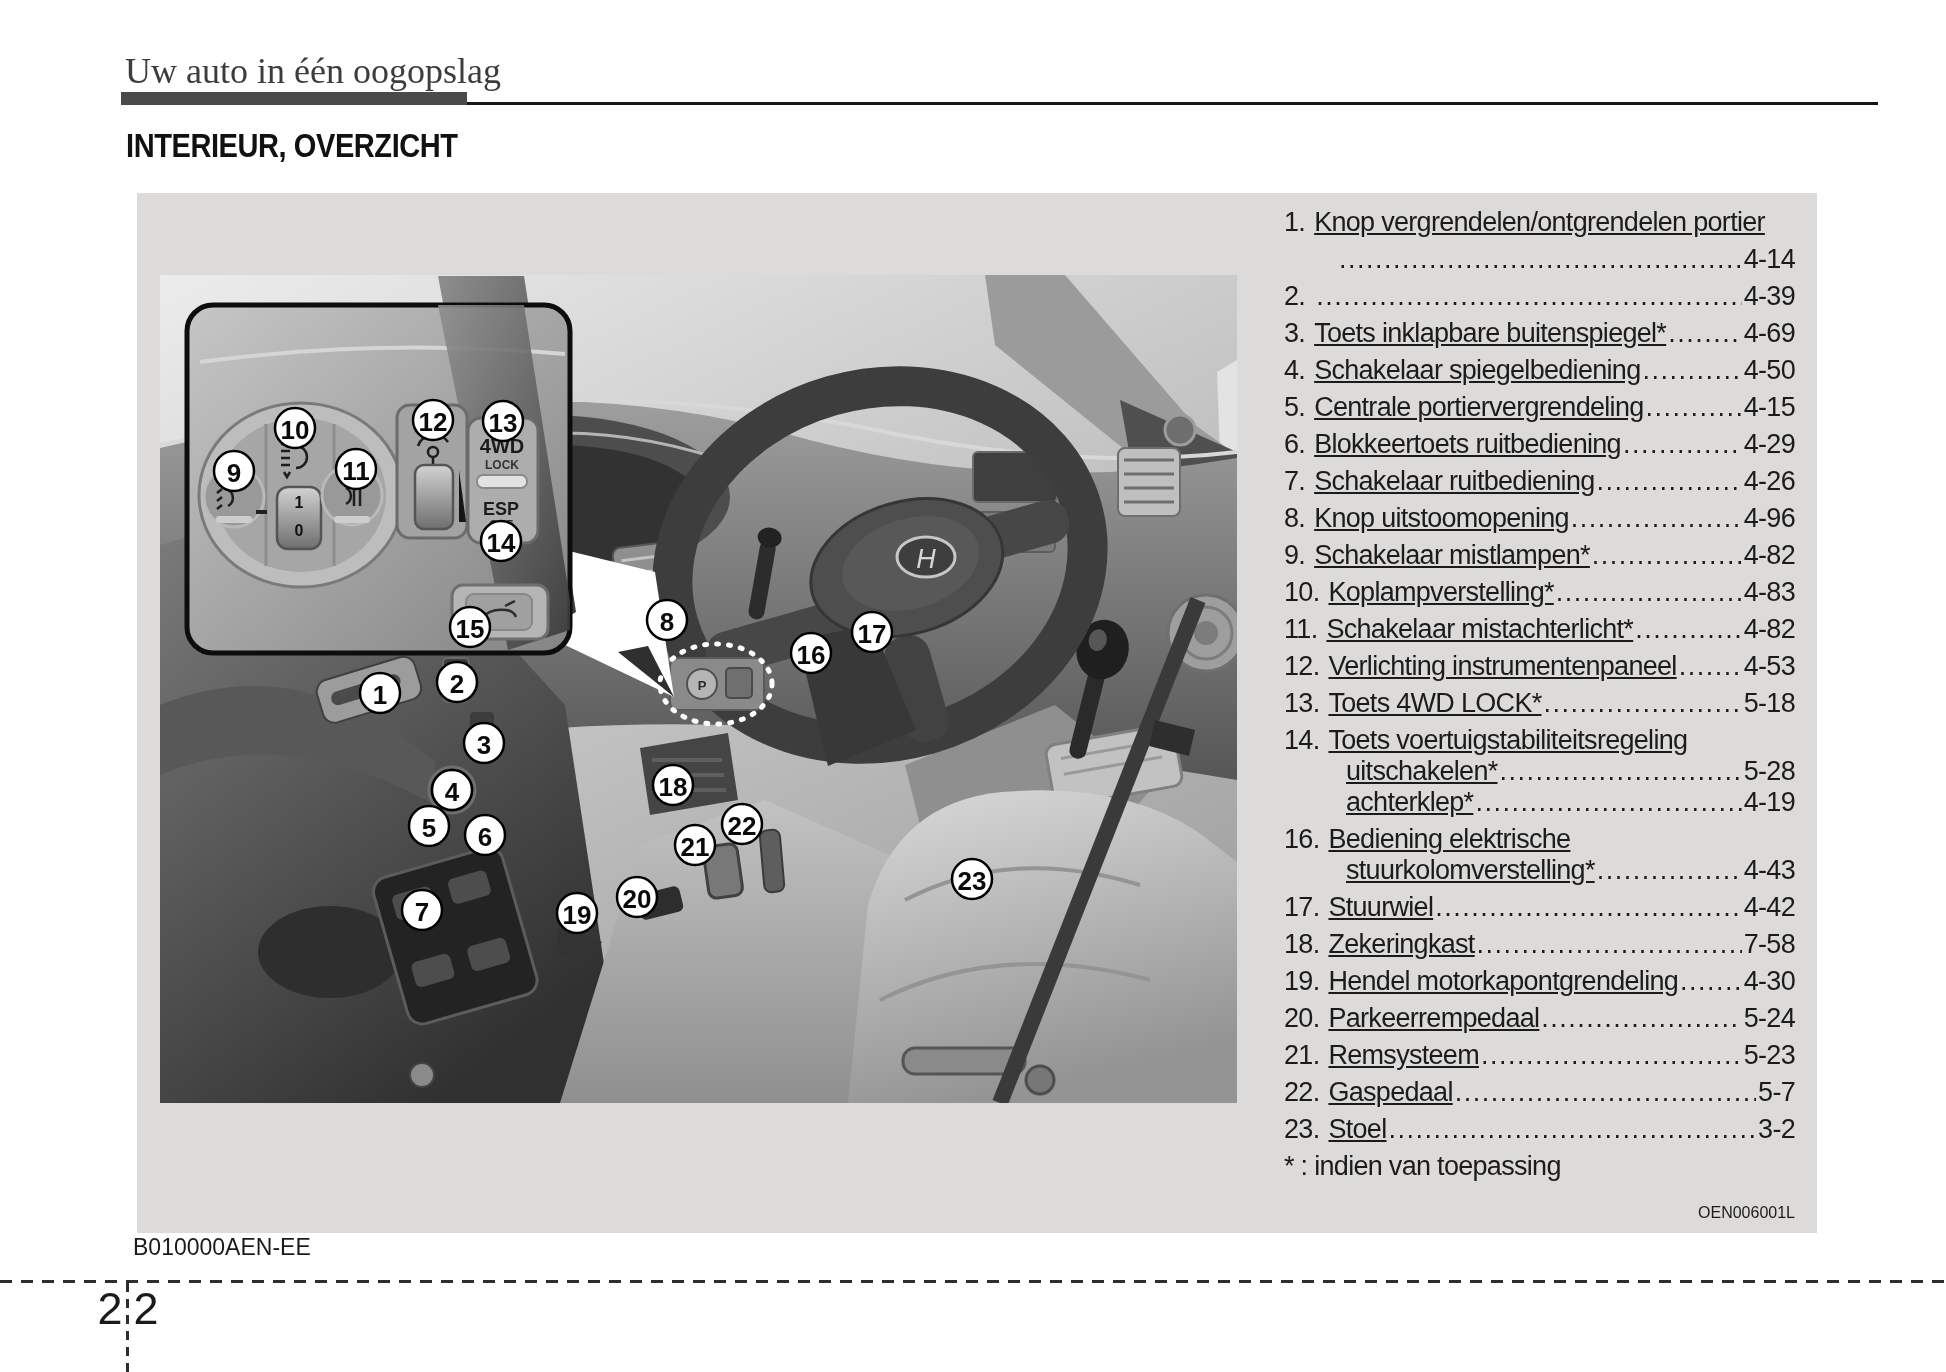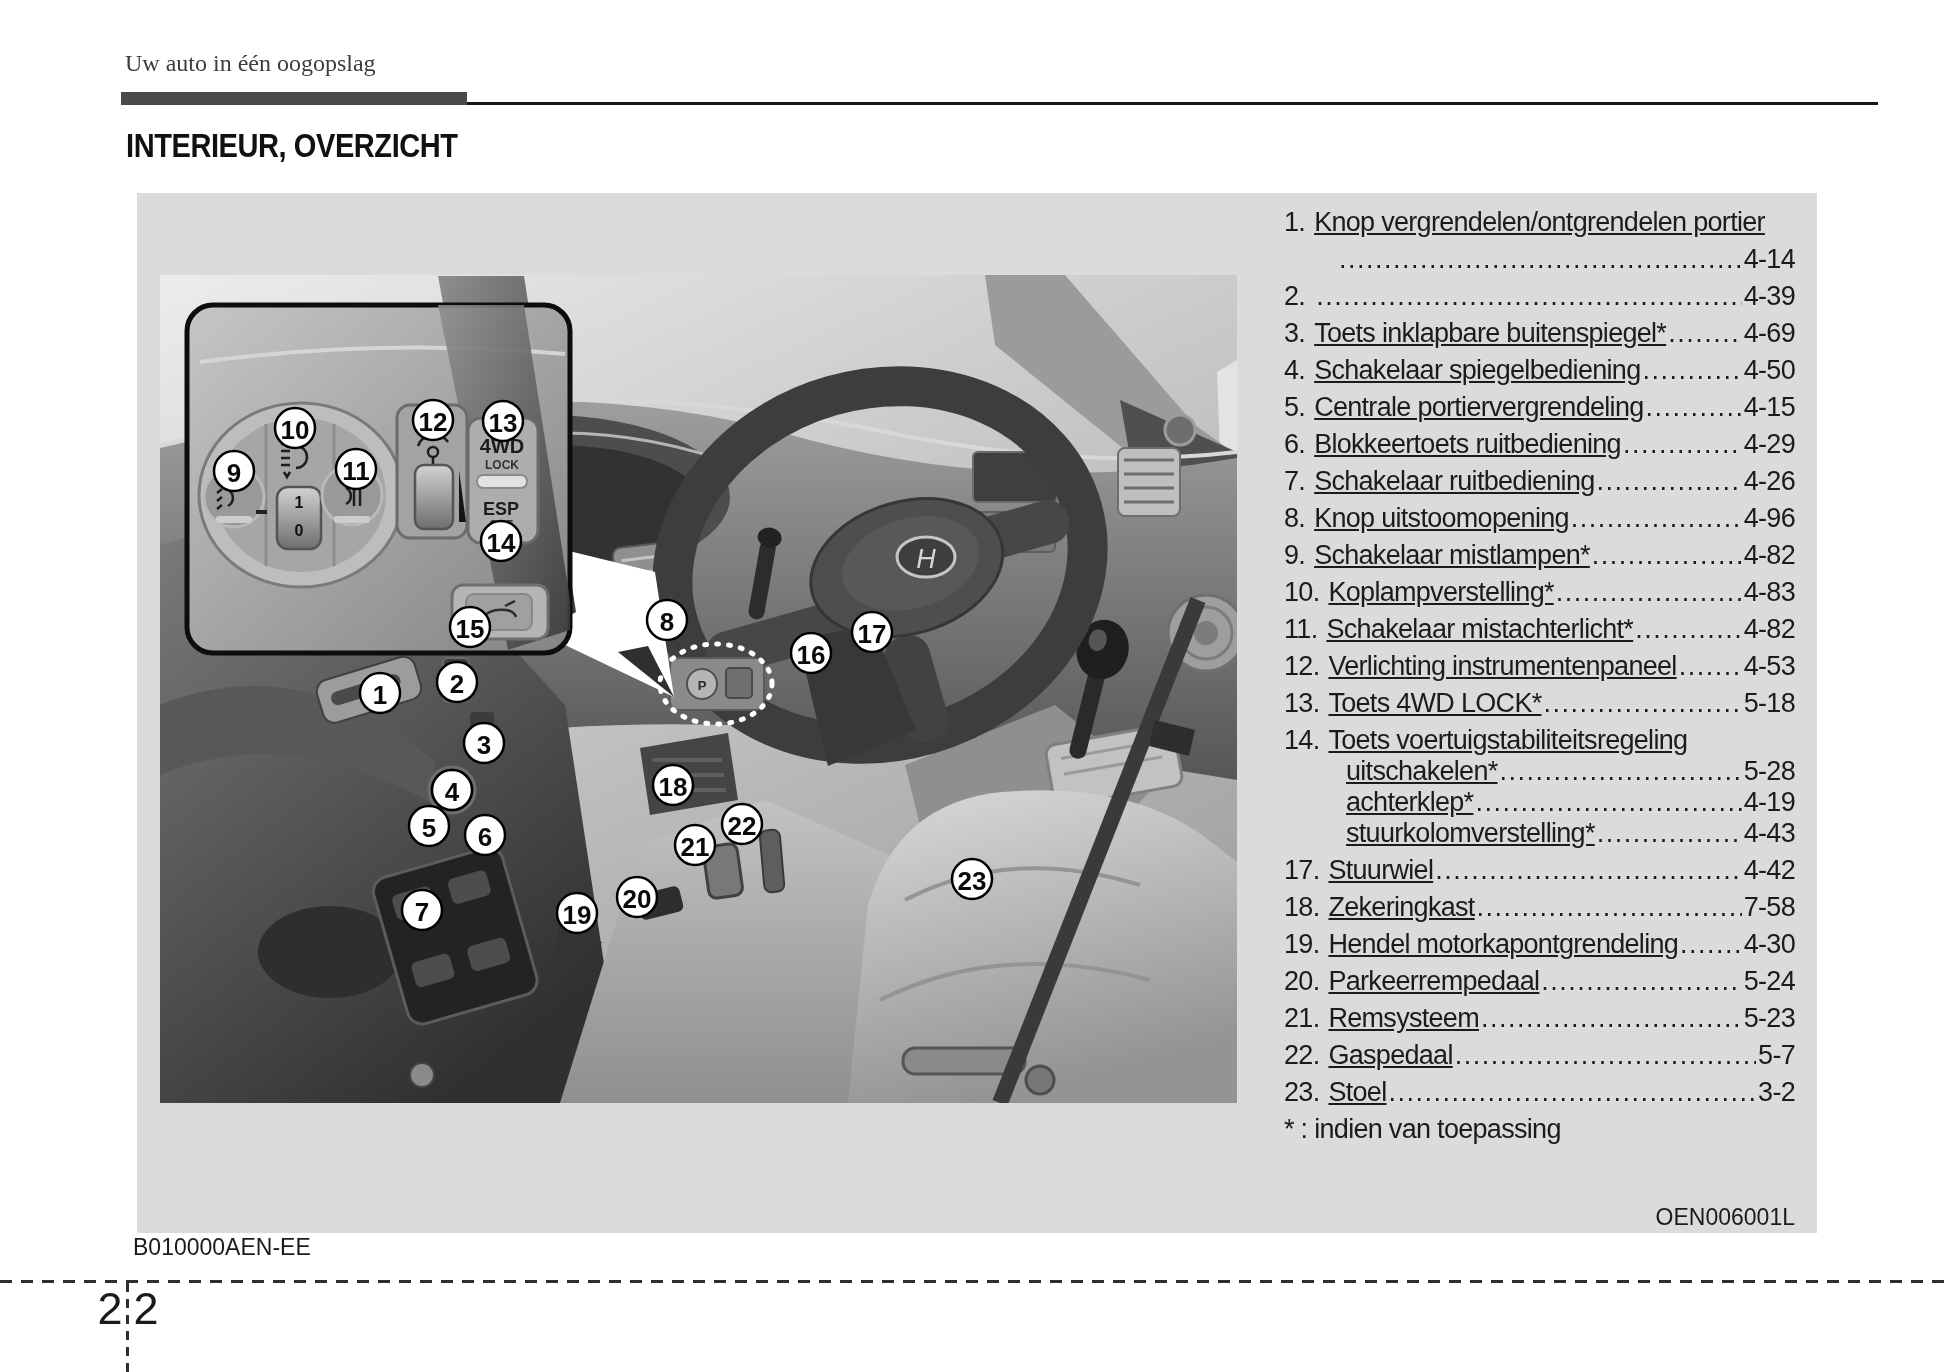--- a/index.html
+++ b/index.html
@@ -3,21 +3,21 @@
 <meta charset="utf-8">
 <style>
   html,body{margin:0;padding:0;}
   body{
     width:1946px;height:1372px;position:relative;background:#ffffff;
     font-family:"Liberation Sans",sans-serif;color:#1b1b1b;overflow:hidden;
   }
   
   .hdr-serif{
     position:absolute;left:125px;top:50px;
-    font-family:"Liberation Serif",serif;font-size:24px;color:#3c3c3c;
+    font-family:"Liberation Serif",serif;font-size:36px;color:#3c3c3c;
     white-space:nowrap;
   }
   .hdr-bar{position:absolute;left:121px;top:92px;width:346px;height:13px;background:#4a4a4a;}
   .hdr-line{position:absolute;left:467px;top:102px;width:1411px;height:3px;background:#161616;}
   .page-title{
     position:absolute;left:126px;top:127px;
     font-size:33px;font-weight:700;letter-spacing:-0.5px;white-space:nowrap;
     transform:scaleX(0.88);transform-origin:left top;color:#111;
   }
   
@@ -28,21 +28,21 @@
   
   .index{position:absolute;left:1284px;top:204px;width:511px;font-size:27px;letter-spacing:-0.7px;}
   .idx-row{display:flex;align-items:baseline;line-height:37px;height:37px;white-space:nowrap;}
   .idx-row.wrap{margin-top:-6px;padding-left:62px;}
   .idx-row.dotsline{padding-left:53px;}
   .idx-num{margin-right:9px;}
   .idx-txt{flex:0 0 auto;text-decoration:underline;}
   .dots{flex:1 1 auto;overflow:hidden;white-space:nowrap;letter-spacing:1.5px;margin:0 2px;}
   .idx-pg{flex:0 0 auto;}
   .footnote{line-height:37px;height:37px;white-space:nowrap;}
-  .image-code{position:absolute;right:151px;top:1204px;font-size:23px;}
+  .image-code{position:absolute;right:151px;top:1204px;font-size:16px;}
   .doc-code{position:absolute;left:133px;top:1234px;font-size:23px;}
   
   .dashed-h{position:absolute;left:0;top:1280px;width:1946px;height:3px;
     background:repeating-linear-gradient(90deg,#2e2e2e 0 12px,transparent 12px 21px);}
   .dashed-v{position:absolute;left:126px;top:1283px;width:3px;height:89px;
     background:repeating-linear-gradient(180deg,#2e2e2e 0 9px,transparent 9px 16px);}
   .pg-l{position:absolute;left:94px;top:1283px;width:32px;text-align:center;font-size:45px;color:#1a1a1a;}
   .pg-r{position:absolute;left:130px;top:1283px;width:32px;text-align:center;font-size:45px;color:#1a1a1a;}
 </style>
 </head>
@@ -446,20 +446,24 @@
     <div class="idx-row wrap">
       <span class="idx-txt">uitschakelen*</span>
       <span class="dots">..................................................................................................................................</span>
       <span class="idx-pg">5-28</span>
     </div>
     <div class="idx-row wrap">
       <span class="idx-txt">achterklep*</span>
       <span class="dots">..................................................................................................................................</span>
       <span class="idx-pg">4-19</span>
     </div>
+    <div class="idx-row">
+      <span class="idx-num">16.</span>
+      <span class="idx-txt">Bediening elektrische</span>
+    </div>
     <div class="idx-row wrap">
       <span class="idx-txt">stuurkolomverstelling*</span>
       <span class="dots">..................................................................................................................................</span>
       <span class="idx-pg">4-43</span>
     </div>
     <div class="idx-row">
       <span class="idx-num">17.</span>
       <span class="idx-txt">Stuurwiel</span>
       <span class="dots">..................................................................................................................................</span>
       <span class="idx-pg">4-42</span>

